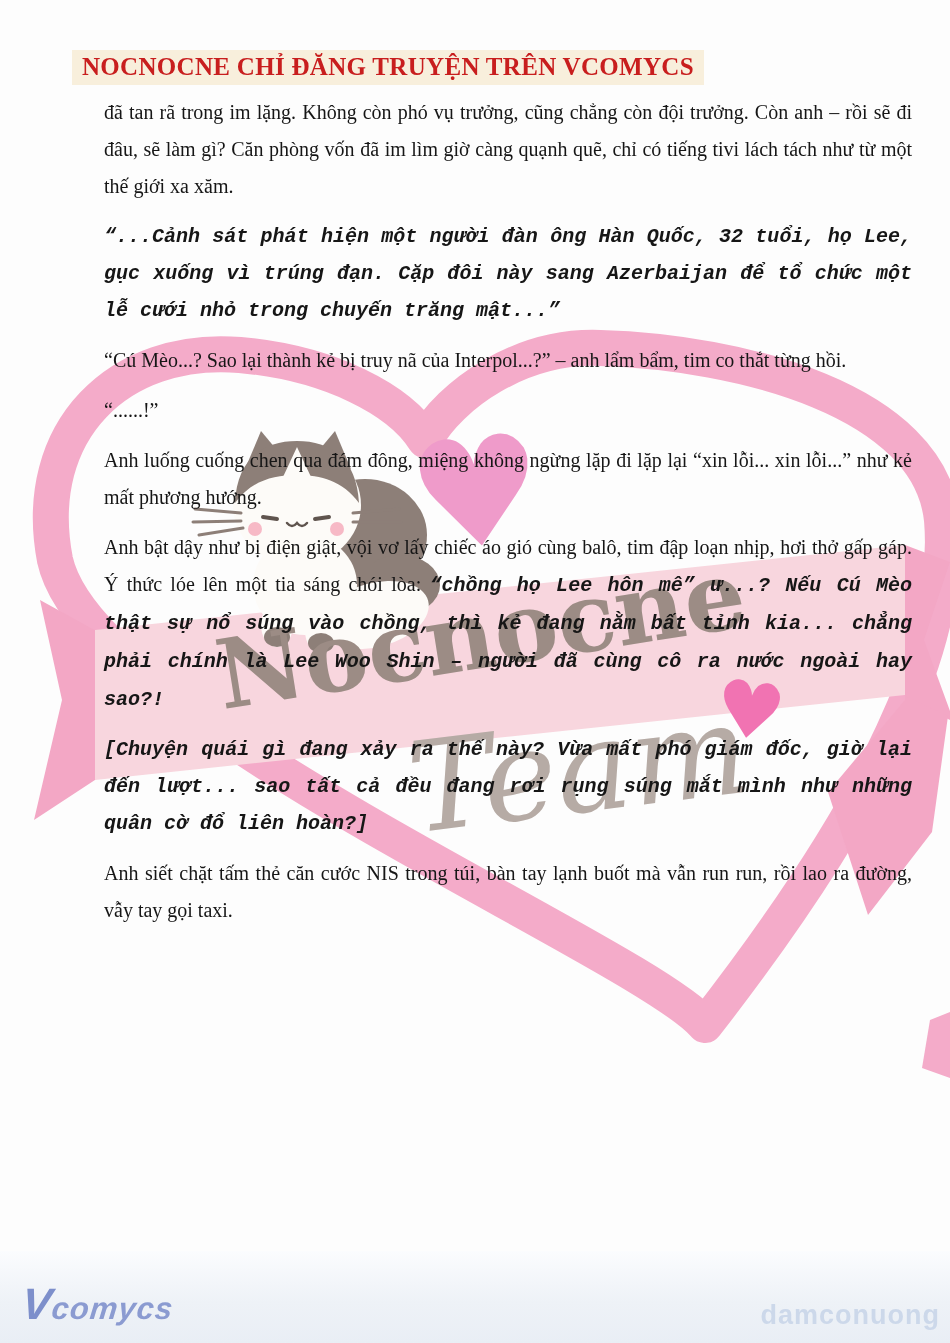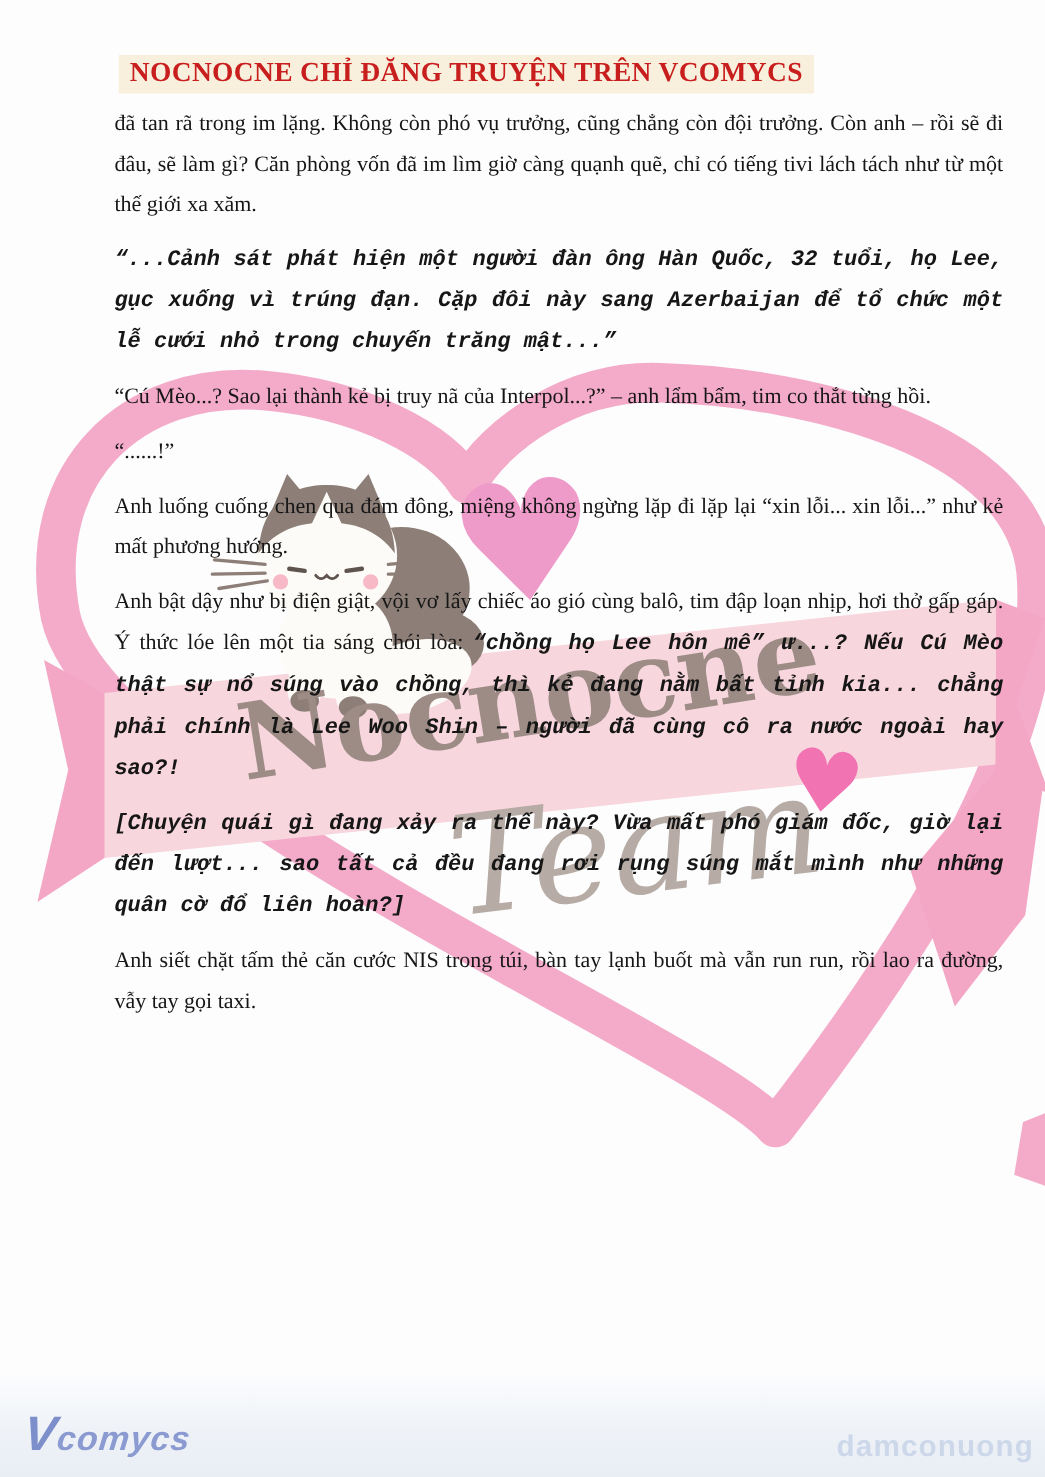--- a/index.html
+++ b/index.html
@@ -8,21 +8,21 @@
     background:#fdfdfd;overflow:hidden;
     font-family:"Liberation Serif","DejaVu Serif",serif;
   }
   
   .watermark{position:absolute;left:0;top:0;width:950px;height:1343px;z-index:0;}
   .wm-ribbon-text{font-family:"DejaVu Serif",serif;font-weight:bold;}
   .wm-team-text{font-family:"DejaVu Serif",serif;font-style:italic;}
   
   .header-band{position:absolute;left:72px;top:50px;width:810px;z-index:3;}
   .header-highlight{
-    display:inline-block;margin-left:36px;padding:3px 10px 4px 10px;
+    display:inline-block;padding:3px 10px 4px 10px;
     background:#f8efdc;color:#c81e1e;font-weight:bold;font-size:25px;
     letter-spacing:.3px;
   }
   
   .story{
     position:absolute;left:72px;top:94px;width:808px;z-index:2;
     font-size:20px;line-height:37px;color:#161616;
     text-align:justify;
     margin-left:32px;
   }

